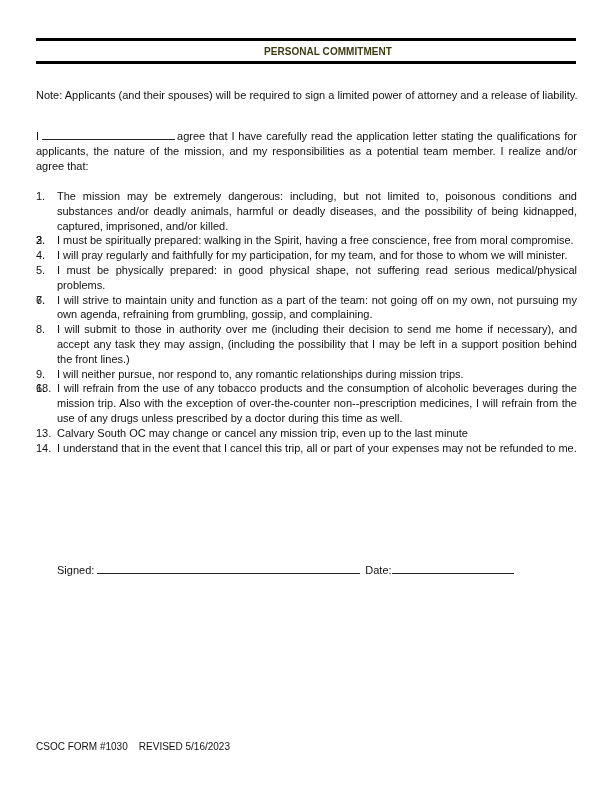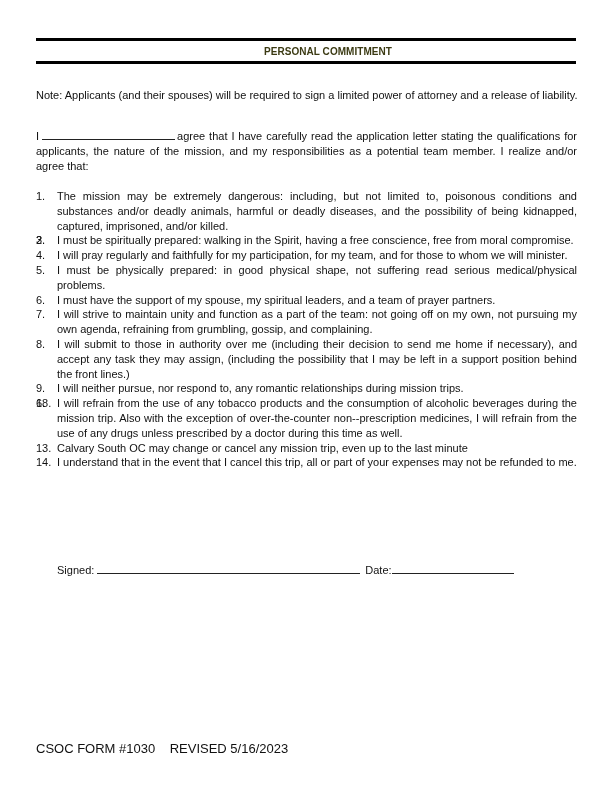--- a/index.html
+++ b/index.html
@@ -104,21 +104,21 @@
       display: inline-block;
       width: 122px;
       border-bottom: 0.8px solid #222;
       height: 10px;
       vertical-align: baseline;
     }
     .footer {
       position: absolute;
       left: 36px;
       top: 741px;
-      font-size: 13px;
+      font-size: 10px;
       white-space: pre;
       color: #111;
     }
   </style>
 </head>
 <body>
 
 <div class="page">
 
   <div class="header-band">
@@ -130,21 +130,21 @@
   <div class="intro text">
     <span>I</span><span class="blank-name"></span><span>agree that I have carefully read the application letter stating the qualifications for applicants, the nature of the mission, and my responsibilities as a potential team member.  I realize and/or agree that:</span>
   </div>
 
   <ol class="list text">
     <li><span class="num">1.</span><span>The mission may be extremely dangerous: including, but not limited to, poisonous conditions and substances and/or deadly animals, harmful or deadly diseases, and the possibility of being kidnapped, captured, imprisoned, and/or killed.</span></li>
     <li><span class="num">2.</span></li>
     <li><span class="num">3.</span><span>I must be spiritually prepared: walking in the Spirit, having a free conscience, free from moral compromise.</span></li>
     <li><span class="num">4.</span><span>I will pray regularly and faithfully for my participation, for my team, and for those to whom we will minister.</span></li>
     <li><span class="num">5.</span><span>I must be physically prepared: in good physical shape, not suffering read serious medical/physical problems.</span></li>
-    <li><span class="num">6.</span><span>I must have the support of my spouse, my spiritual leaders, and a team of prayer partners.</span></li>
+    <li><span class="num">6.</span></li>
     <li><span class="num">7.</span><span>I will strive to maintain unity and function as a part of the team: not going off on my own, not pursuing my own agenda, refraining from grumbling, gossip, and complaining.</span></li>
     <li><span class="num">8.</span><span>I will submit to those in authority over me (including their decision to send me home if necessary), and accept any task they may assign, (including the possibility that I may be left in a support position behind the front lines.)</span></li>
     <li><span class="num">9.</span><span>I will neither pursue, nor respond to, any romantic relationships during mission trips.</span></li>
     <li><span class="num">18.</span></li>
     <li><span class="num">6.</span><span>I will refrain from the use of any tobacco products and the consumption of alcoholic beverages during the mission trip. Also with the exception of over-the-counter non--prescription medicines, I will refrain from the use of any drugs unless prescribed by a doctor during this time as well.</span></li>
     <li><span class="num">13.</span><span>Calvary South OC may change or cancel any mission trip, even up to the last minute</span></li>
     <li><span class="num">14.</span><span>I understand that in the event that I cancel this trip, all or part of your expenses may not be refunded to me.</span></li>
   </ol>
 
   <div class="sign-row text">

